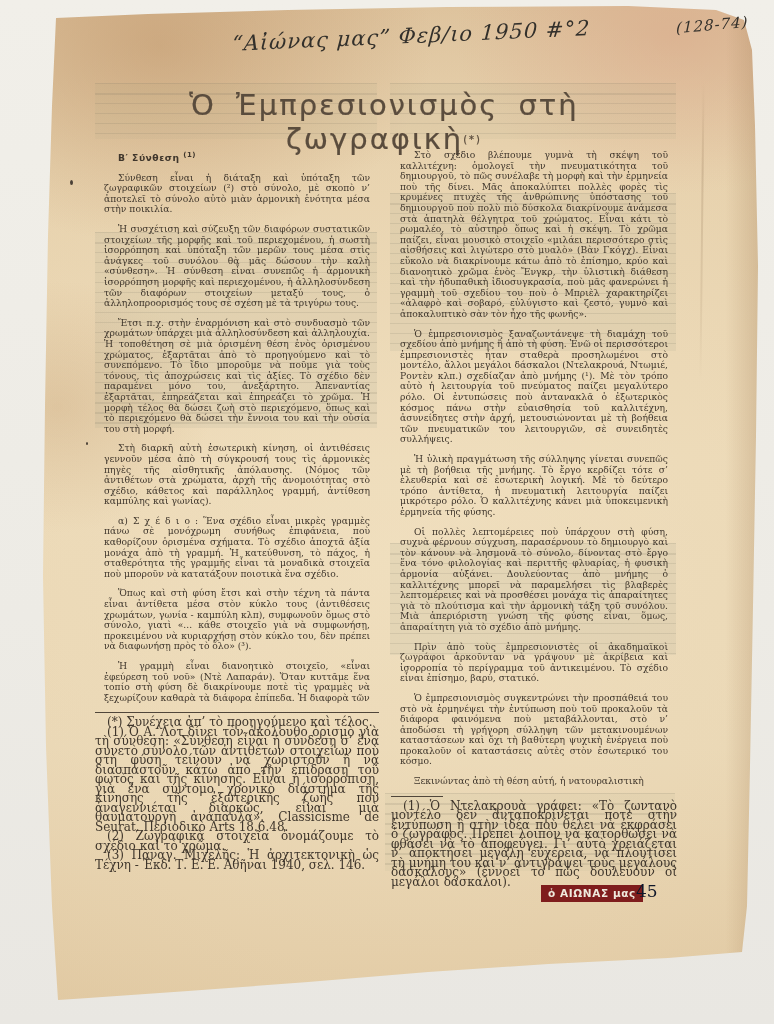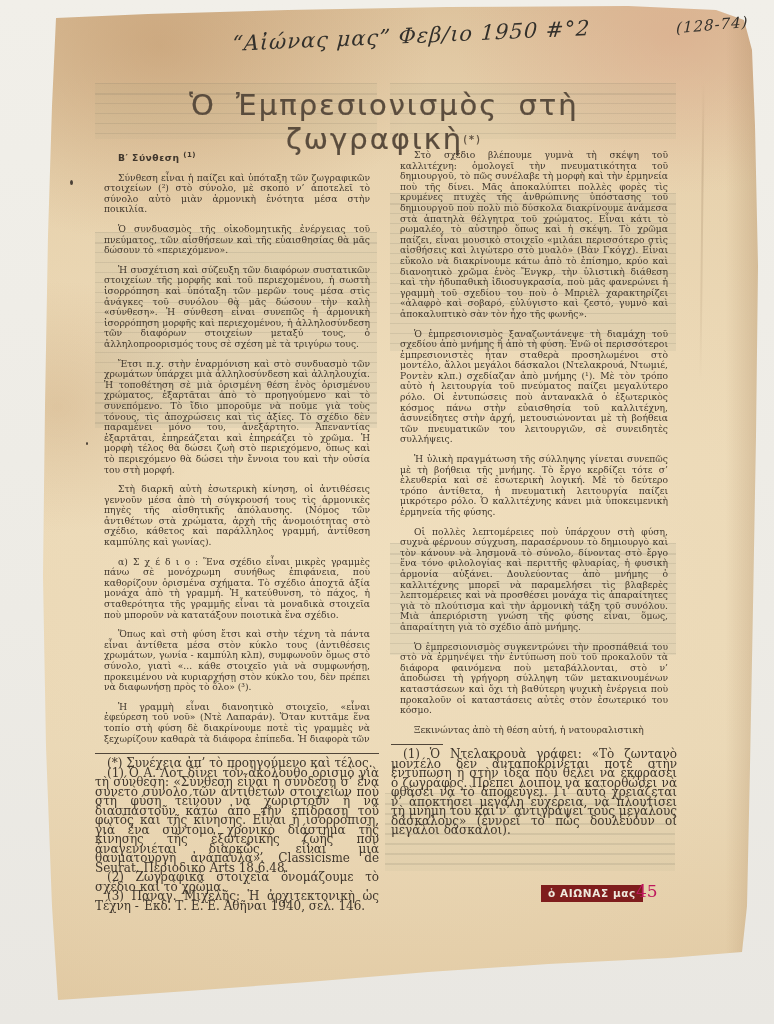--- a/index.html
+++ b/index.html
@@ -56,21 +56,21 @@
     text-justify:inter-word;}
   .col p.noindent{text-indent:0;}
   .fnrule{border:none;border-top:1px solid #50463a;margin:7px 0 5px 0;height:0;}
   .fnrule.short{width:52px;margin-left:0;}
   .footnotes p{font-size:12px;line-height:9.5px;text-indent:12px;margin:0;}
   .footer-badge{
     position:absolute;left:541px;top:885px;background:#7f1d1d;color:#efe9dd;
     font-family:"DejaVu Sans",sans-serif;font-weight:bold;font-size:10.5px;
     padding:2px 7px 3px 7px;letter-spacing:.6px;white-space:nowrap;
   }
-  .page-number{position:absolute;left:636px;top:881px;font-size:17px;color:#be185d;
+  .page-number{position:absolute;left:636px;top:881px;font-size:17px;color:#0f172a;
     font-family:"DejaVu Serif",serif;}
   .speck{position:absolute;background:#4a4036;border-radius:50%;}
 </style>
 </head>
 <body>
 
 <div class="paper"></div>
 
 <div class="bleed light" style="left:95px;top:83px;width:282px;height:56px;"></div>
 <div class="bleed light" style="left:390px;top:83px;width:286px;height:56px;"></div>
@@ -85,22 +85,21 @@
 <div class="handwriting hw-top">“Αἰώνας μας” Φεβ/ιο 1950 #°2</div>
 <div class="handwriting hw-corner">(128-74)</div>
 
 <div class="title-wrap">
   <span class="title">Ὁ Ἐμπρεσιονισμὸς στὴ ζωγραφικὴ</span><sup class="title" style="font-size:10px;">(*)</sup>
 </div>
 
 <div class="col col-left">
   <p class="section-heading"><span>Β′ Σύνθεση</span> <sup>(1)</sup></p>
   <div>
-      <p>Σύνθεση εἶναι ἡ παίζει καὶ ὑπόταξη τῶν ζωγραφικῶν στοιχείων (²) στὸ σύνολο, μὲ σκοπὸ ν’ ἀποτελεῖ τὸ σύνολο αὐτὸ μιὰν ἁρμονικὴ ἑνότητα μέσα στὴν ποικιλία.</p>
-      <p>Ὁ συνδυασμὸς τῆς οἰκοδομητικῆς ἐνέργειας τοῦ πνεύματος, τῶν αἰσθήσεων καὶ τῆς εὐαισθησίας θὰ μᾶς δώσουν τὸ «περιεχόμενο».</p>
+      <p>Σύνθεση εἶναι ἡ διάταξη καὶ ὑπόταξη τῶν ζωγραφικῶν στοιχείων (²) στὸ σύνολο, μὲ σκοπὸ ν’ ἀποτελεῖ τὸ σύνολο αὐτὸ μιὰν ἁρμονικὴ ἑνότητα μέσα στὴν ποικιλία.</p>
       <p>Ἡ συσχέτιση καὶ σύζευξη τῶν διαφόρων συστατικῶν στοιχείων τῆς μορφῆς καὶ τοῦ περιεχομένου, ἡ σωστὴ ἰσορρόπηση καὶ ὑπόταξη τῶν μερῶν τους μέσα στὶς ἀνάγκες τοῦ συνόλου θὰ μᾶς δώσουν τὴν καλὴ «σύνθεση». Ἡ σύνθεση εἶναι συνεπῶς ἡ ἁρμονικὴ ἰσορρόπηση μορφῆς καὶ περιεχομένου, ἡ ἀλληλοσύνδεση τῶν διαφόρων στοιχείων μεταξύ τους, ὁ ἀλληλοπροορισμός τους σὲ σχέση μὲ τὰ τριγύρω τους.</p>
       <p>Ἔτσι π.χ. στὴν ἐναρμόνιση καὶ στὸ συνδυασμὸ τῶν χρωμάτων ὑπάρχει μιὰ ἀλληλοσύνδεση καὶ ἀλληλουχία. Ἡ τοποθέτηση σὲ μιὰ ὁρισμένη θέση ἑνὸς ὁρισμένου χρώματος, ἐξαρτᾶται ἀπὸ τὸ προηγούμενο καὶ τὸ συνεπόμενο. Τὸ ἴδιο μποροῦμε νὰ ποῦμε γιὰ τοὺς τόνους, τὶς ἀποχρώσεις καὶ τὶς ἀξίες. Τὸ σχέδιο δὲν παραμένει μόνο του, ἀνεξάρτητο. Ἀπεναντίας ἐξαρτᾶται, ἐπηρεάζεται καὶ ἐπηρεάζει τὸ χρῶμα. Ἡ μορφὴ τέλος θὰ δώσει ζωὴ στὸ περιεχόμενο, ὅπως καὶ τὸ περιεχόμενο θὰ δώσει τὴν ἔννοια του καὶ τὴν οὐσία του στὴ μορφή.</p>
       <p>Στὴ διαρκῆ αὐτὴ ἐσωτερικὴ κίνηση, οἱ ἀντιθέσεις γεννοῦν μέσα ἀπὸ τὴ σύγκρουσή τους τὶς ἁρμονικὲς πηγὲς τῆς αἰσθητικῆς ἀπόλαυσης. (Νόμος τῶν ἀντιθέτων στὰ χρώματα, ἀρχὴ τῆς ἀνομοιότητας στὸ σχέδιο, κάθετος καὶ παράλληλος γραμμή, ἀντίθεση καμπύλης καὶ γωνίας).</p>
       <p>α) Σ χ έ δ ι ο :  Ἕνα σχέδιο εἶναι μικρὲς γραμμὲς πάνω σὲ μονόχρωμη συνήθως ἐπιφάνεια, ποὺ καθορίζουν ὁρισμένα σχήματα. Τὸ σχέδιο ἀποχτᾶ ἀξία μονάχα ἀπὸ τὴ γραμμή. Ἡ κατεύθυνση, τὸ πάχος, ἡ σταθερότητα τῆς γραμμῆς εἶναι τὰ μοναδικὰ στοιχεῖα ποὺ μποροῦν νὰ κατατάξουν ποιοτικὰ ἕνα σχέδιο.</p>
       <p>Ὅπως καὶ στὴ φύση ἔτσι καὶ στὴν τέχνη τὰ πάντα εἶναι ἀντίθετα μέσα στὸν κύκλο τους (ἀντιθέσεις χρωμάτων, γωνία - καμπύλη κλπ), συμφωνοῦν ὅμως στὸ σύνολο, γιατὶ «... κάθε στοιχεῖο γιὰ νὰ συμφωνήσῃ, προκειμένου νὰ κυριαρχήσῃ στὸν κύκλο του, δὲν πρέπει νὰ διαφωνήσῃ πρὸς τὸ ὅλο» (³).</p>
       <p>Ἡ γραμμὴ εἶναι διανοητικὸ στοιχεῖο, «εἶναι ἐφεύρεση τοῦ νοῦ» (Ντὲ Λαπαράν). Ὅταν κυττᾶμε ἕνα τοπίο στὴ φύση δὲ διακρίνουμε ποτὲ τὶς γραμμὲς νὰ ξεχωρίζουν καθαρὰ τὰ διάφορα ἐπίπεδα. Ἡ διαφορὰ τῶν</p>
     </div>
   <hr class="fnrule">
   <div class="footnotes">
       <p>(*) Συνέχεια ἀπ’ τὸ προηγούμενο καὶ τέλος.</p>
@@ -109,20 +108,21 @@
       <p>(3) Παναγ. Μιχελῆς: Ἡ ἀρχιτεκτονικὴ ὡς Τέχνη - Ἐκδ. Τ. Ε. Ε. Ἀθῆναι 1940, σελ. 146.</p>
     </div>
 </div>
 
 <div class="col col-right">
   <div>
       <p>Στὸ σχέδιο βλέπουμε γυμνὰ τὴ σκέψη τοῦ καλλιτέχνη: ὁμολογεῖ τὴν πνευματικότητα τοῦ δημιουργοῦ, τὸ πῶς συνέλαβε τὴ μορφὴ καὶ τὴν ἑρμηνεία ποὺ τῆς δίνει. Μᾶς ἀποκαλύπτει πολλὲς φορὲς τὶς κρυμένες πτυχὲς τῆς ἀνθρώπινης ὑπόστασης τοῦ δημιουργοῦ ποὺ πολὺ πιὸ δύσκολα διακρίνουμε ἀνάμεσα στὰ ἀπατηλὰ θέλγητρα τοῦ χρώματος. Εἶναι κάτι τὸ ρωμαλέο, τὸ αὐστηρὸ ὅπως καὶ ἡ σκέψη. Τὸ χρῶμα παίζει, εἶναι μουσικὸ στοιχεῖο «μιλάει περισσότερο στὶς αἰσθήσεις καὶ λιγώτερο στὸ μυαλὸ» (Βὰν Γκόγχ). Εἶναι εὔκολο νὰ διακρίνουμε κάτω ἀπὸ τὸ ἐπίσημο, κρύο καὶ διανοητικὸ χρῶμα ἑνὸς Ἔνγκρ, τὴν ὑλιστικὴ διάθεση καὶ τὴν ἡδυπαθικὴ ἰδιοσυγκρασία, ποὺ μᾶς φανερώνει ἡ γραμμὴ τοῦ σχεδίου του ποὺ ὁ Μπριὲλ χαρακτηρίζει «ἀλαφρὸ καὶ σοβαρό, εὐλύγιστο καὶ ζεστό, γυμνὸ καὶ ἀποκαλυπτικὸ σὰν τὸν ἦχο τῆς φωνῆς».</p>
       <p>Ὁ ἐμπρεσιονισμὸς ξαναζωντάνεψε τὴ διαμάχη τοῦ σχεδίου ἀπὸ μνήμης ἢ ἀπὸ τὴ φύση. Ἐνῶ οἱ περισσότεροι ἐμπρεσιονιστὲς ἦταν σταθερὰ προσηλωμένοι στὸ μοντέλο, ἄλλοι μεγάλοι δάσκαλοι (Ντελακρουά, Ντωμιέ, Ροντὲν κλπ.) σχεδίαζαν ἀπὸ μνήμης (¹). Μὲ τὸν τρόπο αὐτὸ ἡ λειτουργία τοῦ πνεύματος παίζει μεγαλύτερο ρόλο. Οἱ ἐντυπώσεις ποὺ ἀντανακλᾶ ὁ ἐξωτερικὸς κόσμος πάνω στὴν εὐαισθησία τοῦ καλλιτέχνη, ἀσυνείδητες στὴν ἀρχή, μετουσιώνονται μὲ τὴ βοήθεια τῶν πνευματικῶν του λειτουργιῶν, σὲ συνειδητὲς συλλήψεις.</p>
       <p>Ἡ ὑλικὴ πραγμάτωση τῆς σύλληψης γίνεται συνεπῶς μὲ τὴ βοήθεια τῆς μνήμης. Τὸ ἔργο κερδίζει τότε σ’ ἐλευθερία καὶ σὲ ἐσωτερικὴ λογική. Μὲ τὸ δεύτερο τρόπο ἀντίθετα, ἡ πνευματικὴ λειτουργία παίζει μικρότερο ρόλο. Ὁ καλλιτέχνης κάνει μιὰ ὑποκειμενικὴ ἑρμηνεία τῆς φύσης.</p>
       <p>Οἱ πολλὲς λεπτομέρειες ποὺ ὑπάρχουν στὴ φύση, συχνὰ φέρνουν σύγχυση, παρασέρνουν τὸ δημιουργὸ καὶ τὸν κάνουν νὰ λησμονᾶ τὸ σύνολο, δίνοντας στὸ ἔργο ἕνα τόνο φιλολογίας καὶ περιττῆς φλυαρίας, ἡ φυσικὴ ἁρμονία αὐξάνει. Δουλεύοντας ἀπὸ μνήμης ὁ καλλιτέχνης μπορεῖ νὰ παραμελήσει τὶς βλαβερὲς λεπτομέρειες καὶ νὰ προσθέσει μονάχα τὶς ἀπαραίτητες γιὰ τὸ πλούτισμα καὶ τὴν ἁρμονικὴ τάξη τοῦ συνόλου. Μιὰ ἀπεριόριστη γνώση τῆς φύσης εἶναι, ὅμως, ἀπαραίτητη γιὰ τὸ σχέδιο ἀπὸ μνήμης.</p>
+      <p>Πρὶν ἀπὸ τοὺς ἐμπρεσιονιστὲς οἱ ἀκαδημαϊκοὶ ζωγράφοι ἀρκοῦνταν νὰ γράψουν μὲ ἀκρίβεια καὶ ἰσορροπία τὸ περίγραμμα τοῦ ἀντικειμένου. Τὸ σχέδιο εἶναι ἐπίσημο, βαρύ, στατικό.</p>
       <p>Ὁ ἐμπρεσιονισμὸς συγκεντρώνει τὴν προσπάθειά του στὸ νὰ ἑρμηνέψει τὴν ἐντύπωση ποὺ τοῦ προκαλοῦν τὰ διάφορα φαινόμενα ποὺ μεταβάλλονται, στὸ ν’ ἀποδώσει τὴ γρήγορη σύλληψη τῶν μετακινουμένων καταστάσεων καὶ ὄχι τὴ βαθύτερη ψυχικὴ ἐνέργεια ποὺ προκαλοῦν οἱ καταστάσεις αὐτὲς στὸν ἐσωτερικό του κόσμο.</p>
       <p>Ξεκινώντας ἀπὸ τὴ θέση αὐτή, ἡ νατουραλιστικὴ</p>
     </div>
   <hr class="fnrule short">
   <div class="footnotes">
       <p>(1) Ὁ Ντελακρουὰ γράφει: «Τὸ ζωντανὸ μοντέλο δὲν ἀνταποκρίνεται ποτὲ στὴν ἐντύπωση ἢ στὴν ἰδέα ποὺ θέλει νὰ ἐκφράσει ὁ ζωγράφος. Πρέπει λοιπὸν νὰ κατορθώσει νὰ φθάσει νὰ τὸ ἀποφεύγει. Γι’ αὐτὸ χρειάζεται ν’ ἀποκτήσει μεγάλη εὐχέρεια, νὰ πλουτίσει τὴ μνήμη του καὶ ν’ ἀντιγράψει τοὺς μεγάλους δάσκαλους» (ἐννοεῖ τὸ πῶς δουλεύουν οἱ μεγάλοι δάσκαλοι).</p>
     </div>
 </div>
 
 <div class="footer-badge">ὁ ΑΙΩΝΑΣ μας</div>

